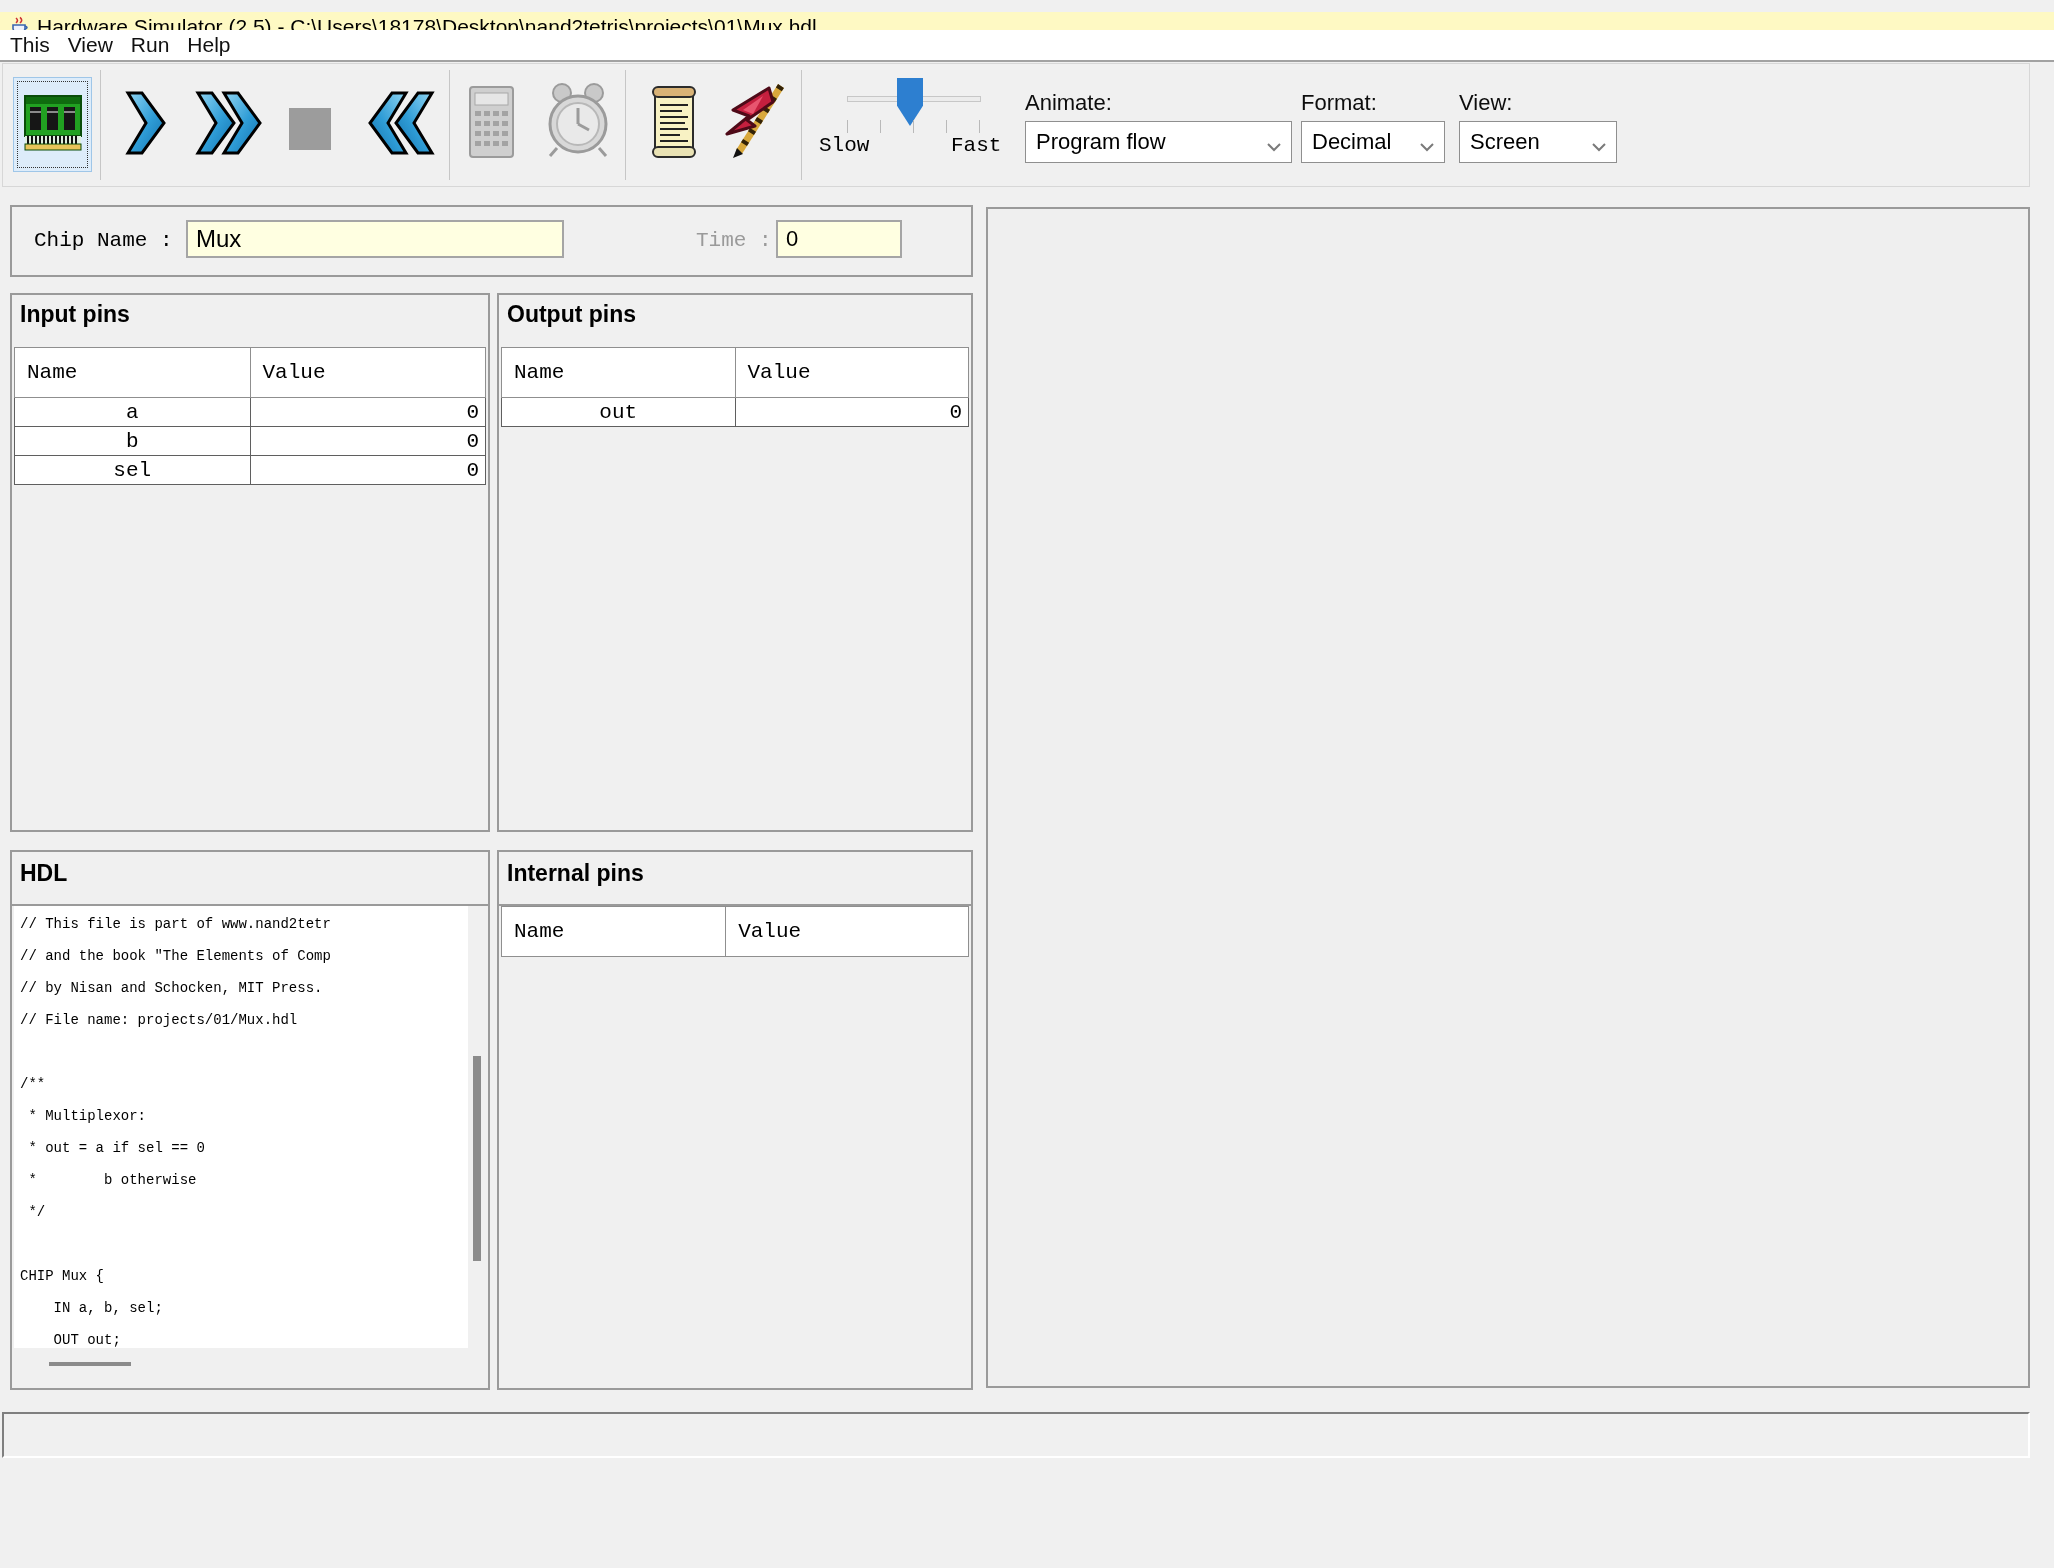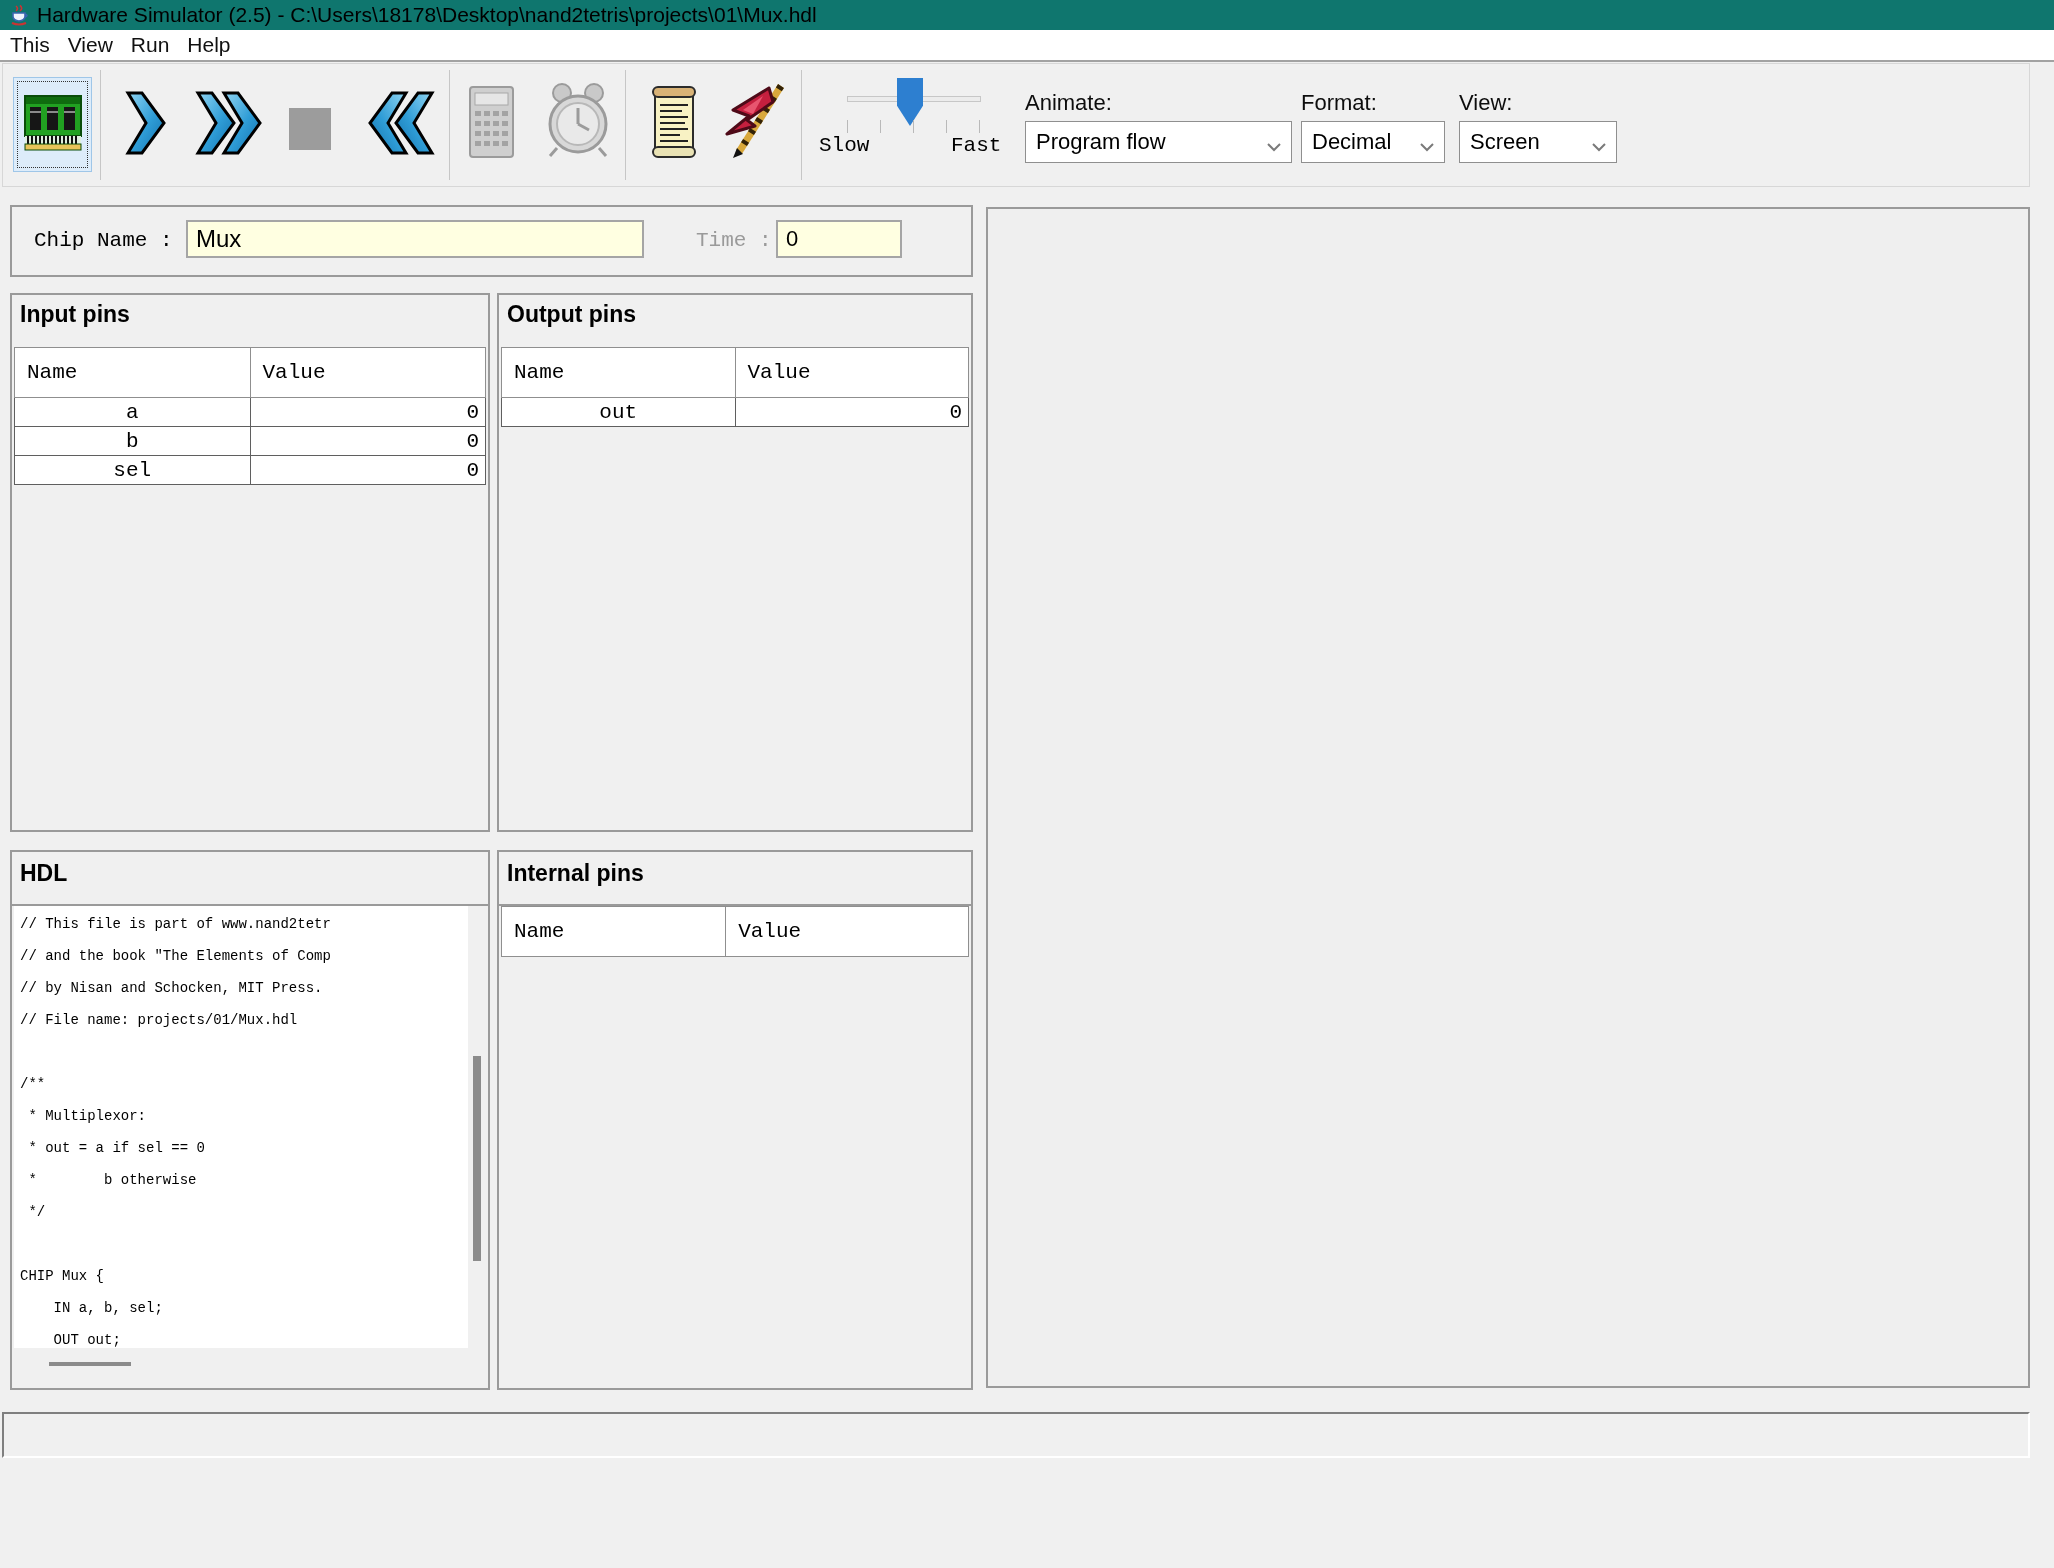--- a/index.html
+++ b/index.html
@@ -1,21 +1,21 @@
 <!DOCTYPE html>
 <html><head>
 <meta charset="utf-8">
 <style>
   * { margin:0; padding:0; box-sizing:border-box; }
   html,body { width:2054px; height:1568px; background:#f0f0f0; overflow:hidden;
               font-family:"Liberation Sans", sans-serif; }
   .abs { position:absolute; }
 
   
-  .titlebar { left:0; top:0; width:2054px; height:30px; background:#0f766e;
+  .titlebar { left:0; top:12px; width:2054px; height:30px; background:#fef9c3;
               display:flex; align-items:center; }
   .java-icon { margin-left:8px; width:22px; height:22px; display:inline-block; }
   .title-text { margin-left:7px; font-size:21px; color:#000; white-space:nowrap; }
   .menubar { left:0; top:30px; width:2054px; height:30px; background:#ffffff;
              display:flex; align-items:center; padding-left:1px; }
   .menu-item { font-size:21px; color:#111; padding:0 9px; cursor:default; }
 
   .tb-topline { left:0; top:60px; width:2054px; height:2px; background:#a2a2a2; }
 
   
@@ -309,21 +309,21 @@
     <span class="combo-chevron">
       <svg width="16" height="10" viewBox="0 0 16 10">
           <polyline points="2,2 8,8 14,2" fill="none" stroke="#7a7a7a" stroke-width="2"></polyline>
         </svg>
     </span>
   </div>
 </div>
 
 <div class="panel chip-panel">
   <span class="mono-label" style="left:22px;">Chip Name :</span>
-  <div class="yellow-field" style="left:174px; width:458px;">
+  <div class="yellow-field" style="left:174px; width:378px;">
     <span>Mux</span>
   </div>
   <span class="mono-label dim" style="left:684px;">Time :</span>
   <div class="yellow-field" style="left:764px; width:126px; font-size:22px;">
     <span>0</span>
   </div>
 </div>
 
 <div class="panel input-panel">
   <span class="panel-title" style="top:6px;">Input pins</span>

